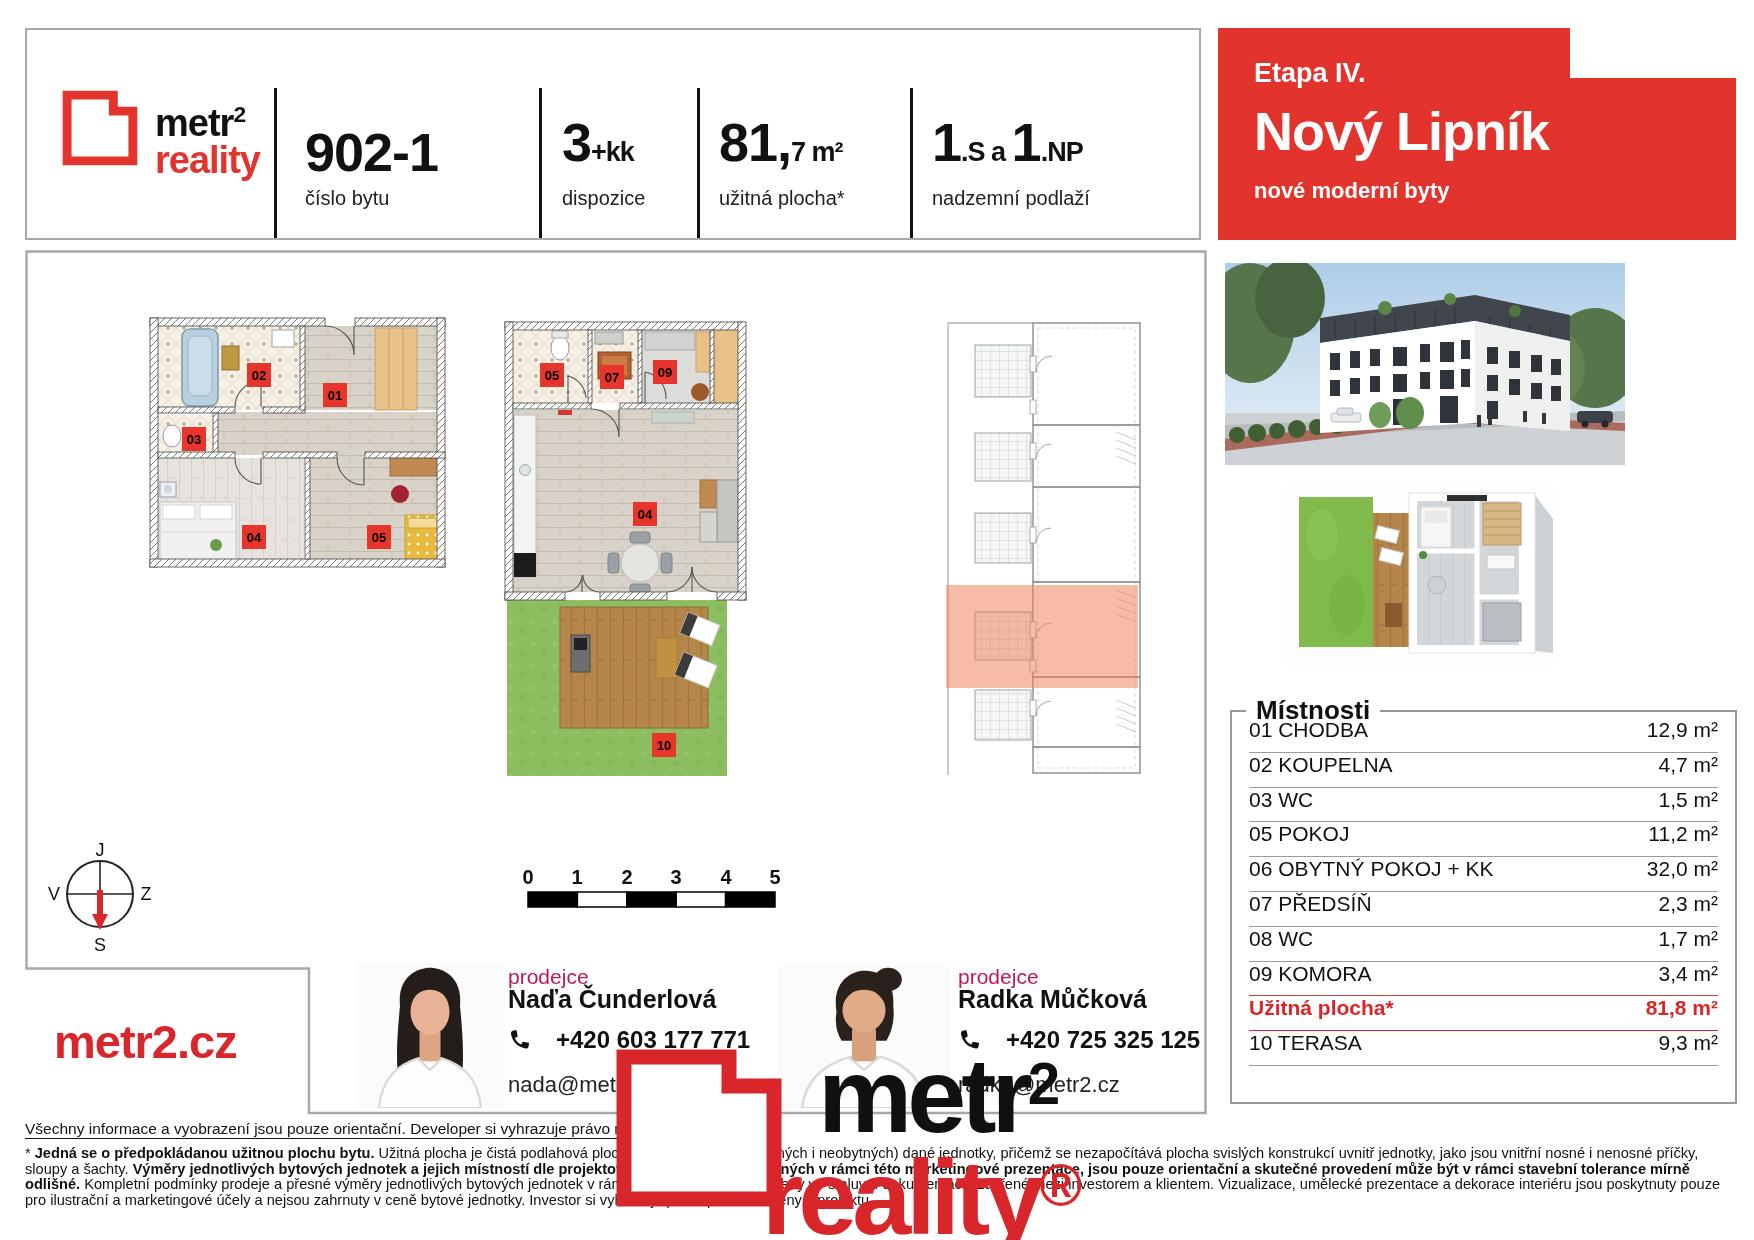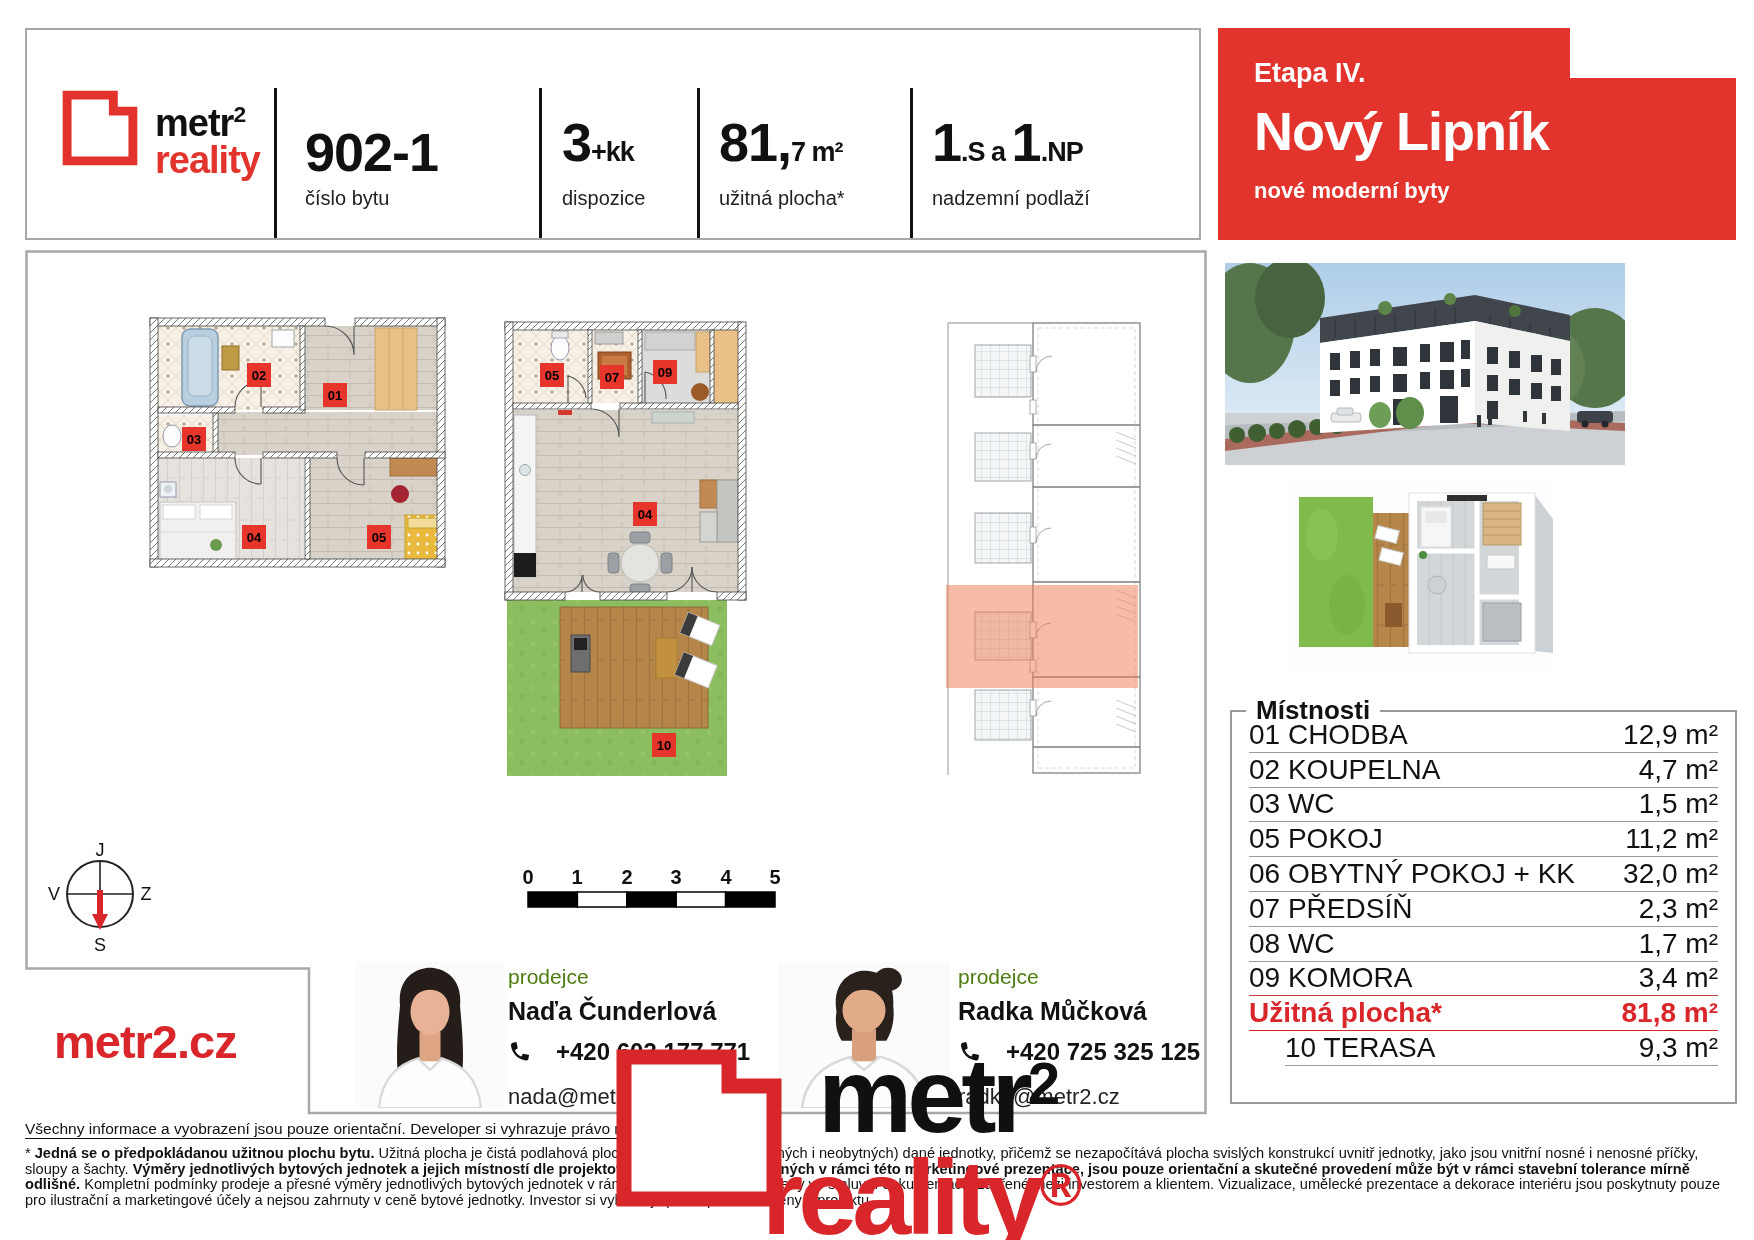--- a/index.html
+++ b/index.html
@@ -22,28 +22,28 @@
   #banner .phase{position:absolute;left:36px;top:30px;font-size:27px;font-weight:bold;}
   #banner .project{position:absolute;left:36px;top:72px;font-size:54px;font-weight:bold;letter-spacing:-1px;}
   #banner .tagline{position:absolute;left:36px;top:150px;font-size:22px;font-weight:bold;}
   
   .badge{width:24px;height:24px;background:#e8352c;color:#000000;font-size:13px;font-weight:bold;
          display:flex;align-items:center;justify-content:center;z-index:5;}
   
   #rooms-box{left:1230px;top:710px;width:507px;height:394px;border:2px solid #999;box-sizing:border-box;background:#fff;}
   #rooms-title{position:absolute;top:-17px;left:14px;background:#fff;padding:0 10px;font-size:26px;font-weight:bold;}
   #rooms-list{position:absolute;top:6px;left:17px;right:17px;}
-  .room-row{display:flex;justify-content:space-between;align-items:center;height:33.8px;
-            font-size:28px;border-bottom:1.5px solid #9b9b9b;}
-  .room-row:last-child{border-bottom:1.5px solid #9b9b9b;margin-left:36px;}
+  .room-row{display:flex;justify-content:space-between;align-items:flex-start;height:33.8px;
+            font-size:21px;border-bottom:1.5px solid #9b9b9b;}
+  .room-row:last-child{border-bottom:1.5px solid #9b9b9b;}
   .room-row.pre-hl{border-bottom-color:#c2423a;}
   .room-row.hl{color:#d9262b;font-weight:bold;border-bottom-color:#d9262b;}
   
   .agent-text{line-height:1;}
-  .agent-role{font-size:21px;color:#4d7c0f;margin-bottom:12px;}
+  .agent-role{font-size:21px;color:#be185d;margin-bottom:0;}
   .agent-name{font-size:25px;font-weight:bold;margin-bottom:16px;}
   .agent-phone{font-size:24px;font-weight:bold;display:flex;align-items:center;gap:26px;margin-bottom:22px;}
   .agent-email{font-size:22px;color:#222;}
   
   #site-url{left:54px;top:1014px;font-size:47px;font-weight:bold;color:#d9262b;letter-spacing:-1px;}
   #footer-note{left:25px;top:1120px;font-size:15.5px;}
   #footer-note span{border-bottom:1px solid #111;padding-bottom:1px;}
   #footer-disclaimer{left:25px;top:1146px;width:1712px;font-size:14.6px;line-height:15.6px;color:#111;}
   #footer-disclaimer b{font-weight:bold;}
   

